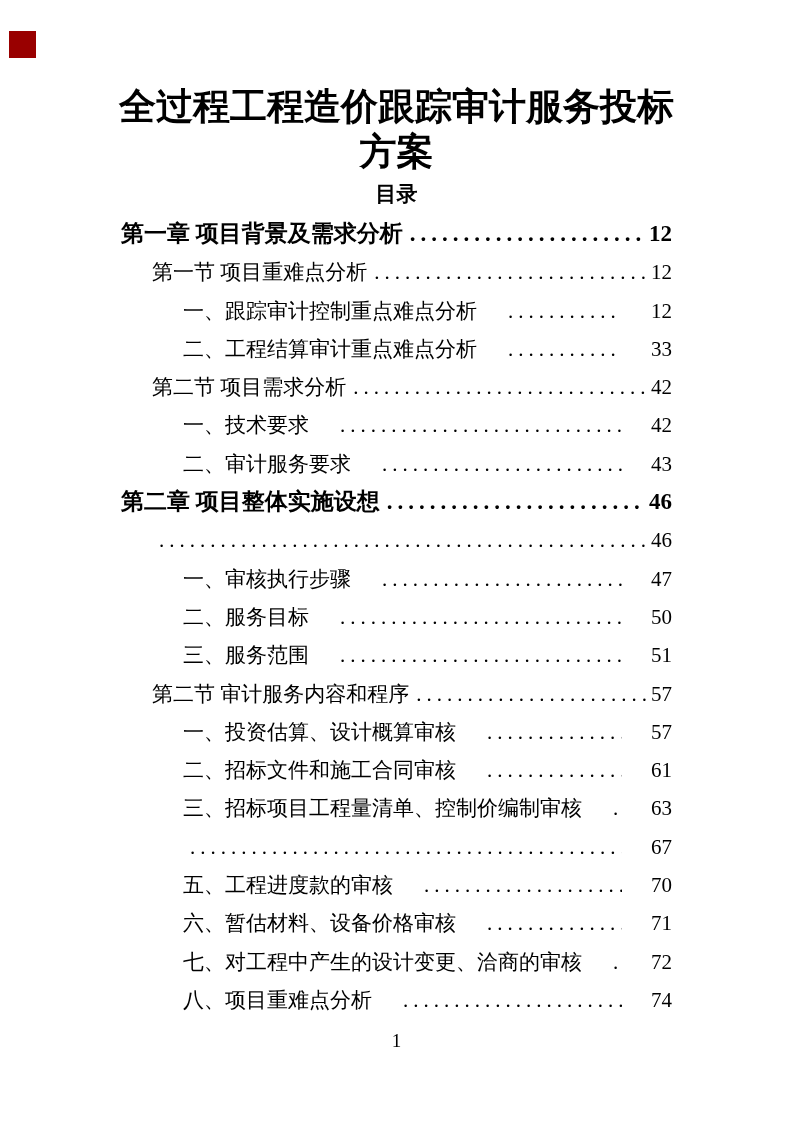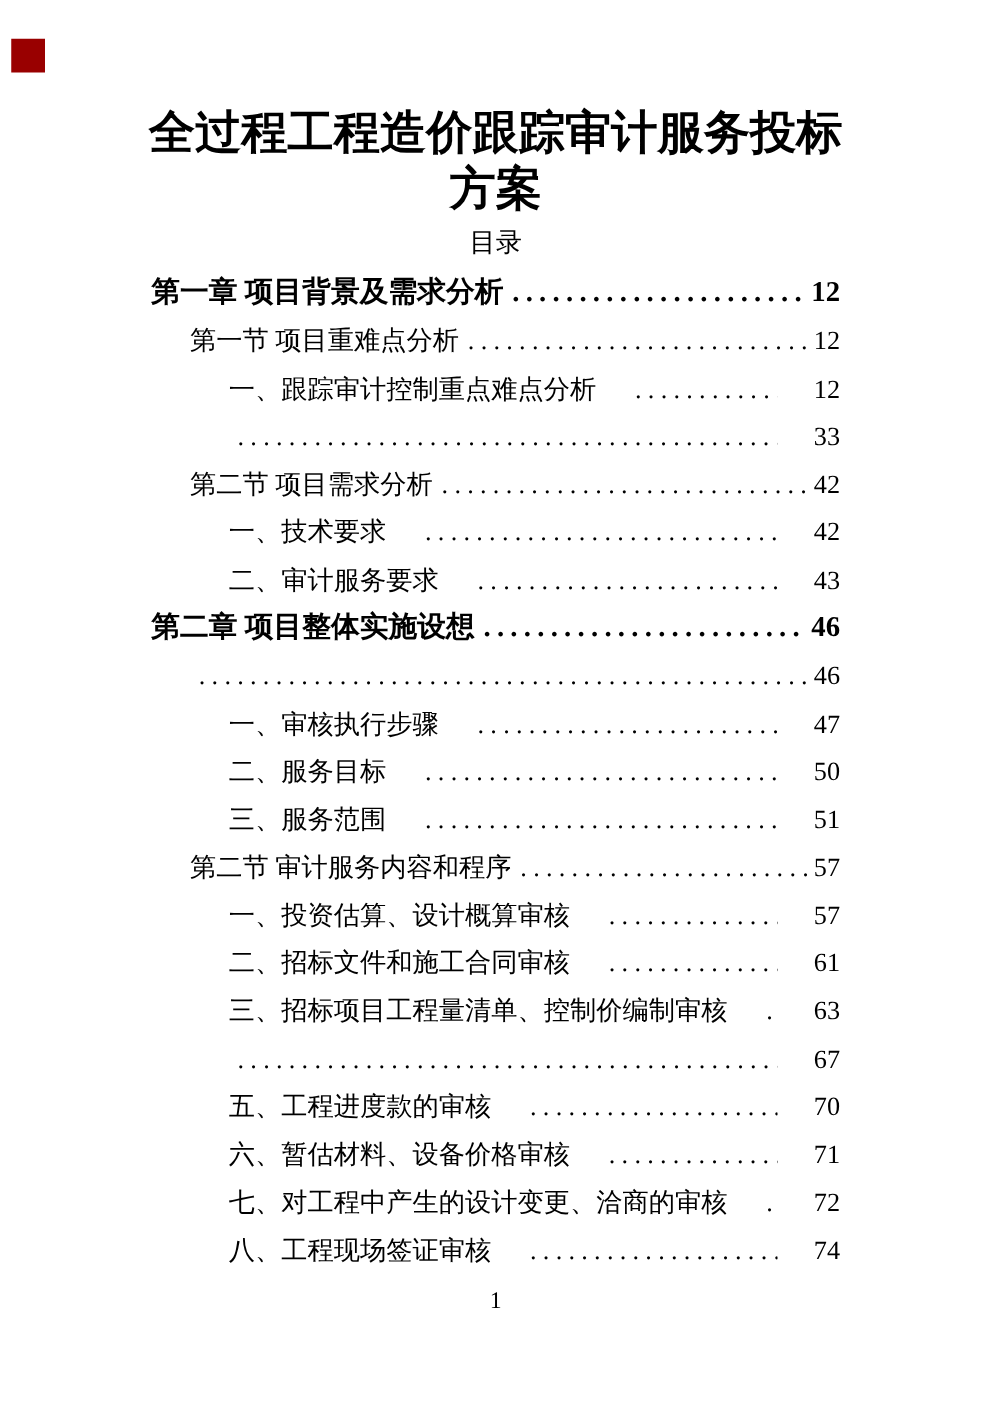--- a/index.html
+++ b/index.html
@@ -24,21 +24,21 @@
     font-size: 37px;
     line-height: 45px;
     font-weight: bold;
     letter-spacing: 0px;
   }
   .toc-heading {
     margin-top: 7px;
     text-align: center;
     font-size: 21px;
     line-height: 26px;
-    font-weight: normal;
+    font-weight: bold;
   }
   .toc {
     margin: 8px 0 0 121px;
     width: 551px;
   }
   .toc-row {
     display: flex;
     align-items: center;
     height: 38.3px;
     line-height: 38.3px;
@@ -84,20 +84,21 @@
       <span class="toc-label">第一节 项目重难点分析</span>
       <span class="leader">....................................................................................................</span>
       <span class="toc-page">12</span>
     </div>
     <div class="toc-row lvl3">
       <span class="toc-label">一、跟踪审计控制重点难点分析</span>
       <span class="leader">....................................................................................................</span>
       <span class="toc-page">12</span>
     </div>
     <div class="toc-row lvl3">
+      <span class="toc-label">二、工程结算审计重点难点分析</span>
       <span class="leader">....................................................................................................</span>
       <span class="toc-page">33</span>
     </div>
     <div class="toc-row lvl2">
       <span class="toc-label">第二节 项目需求分析</span>
       <span class="leader">....................................................................................................</span>
       <span class="toc-page">42</span>
     </div>
     <div class="toc-row lvl3">
       <span class="toc-label">一、技术要求</span>
@@ -166,19 +167,19 @@
       <span class="toc-label">六、暂估材料、设备价格审核</span>
       <span class="leader">....................................................................................................</span>
       <span class="toc-page">71</span>
     </div>
     <div class="toc-row lvl3">
       <span class="toc-label">七、对工程中产生的设计变更、洽商的审核</span>
       <span class="leader">....................................................................................................</span>
       <span class="toc-page">72</span>
     </div>
     <div class="toc-row lvl3">
-      <span class="toc-label">八、工程现场签证审核</span>
+      <span class="toc-label">八、项目重难点分析</span>
       <span class="leader">....................................................................................................</span>
       <span class="toc-page">74</span>
     </div>
   </div>
 
 <div class="footer-page-number">1</div>
 
 </body></html>

